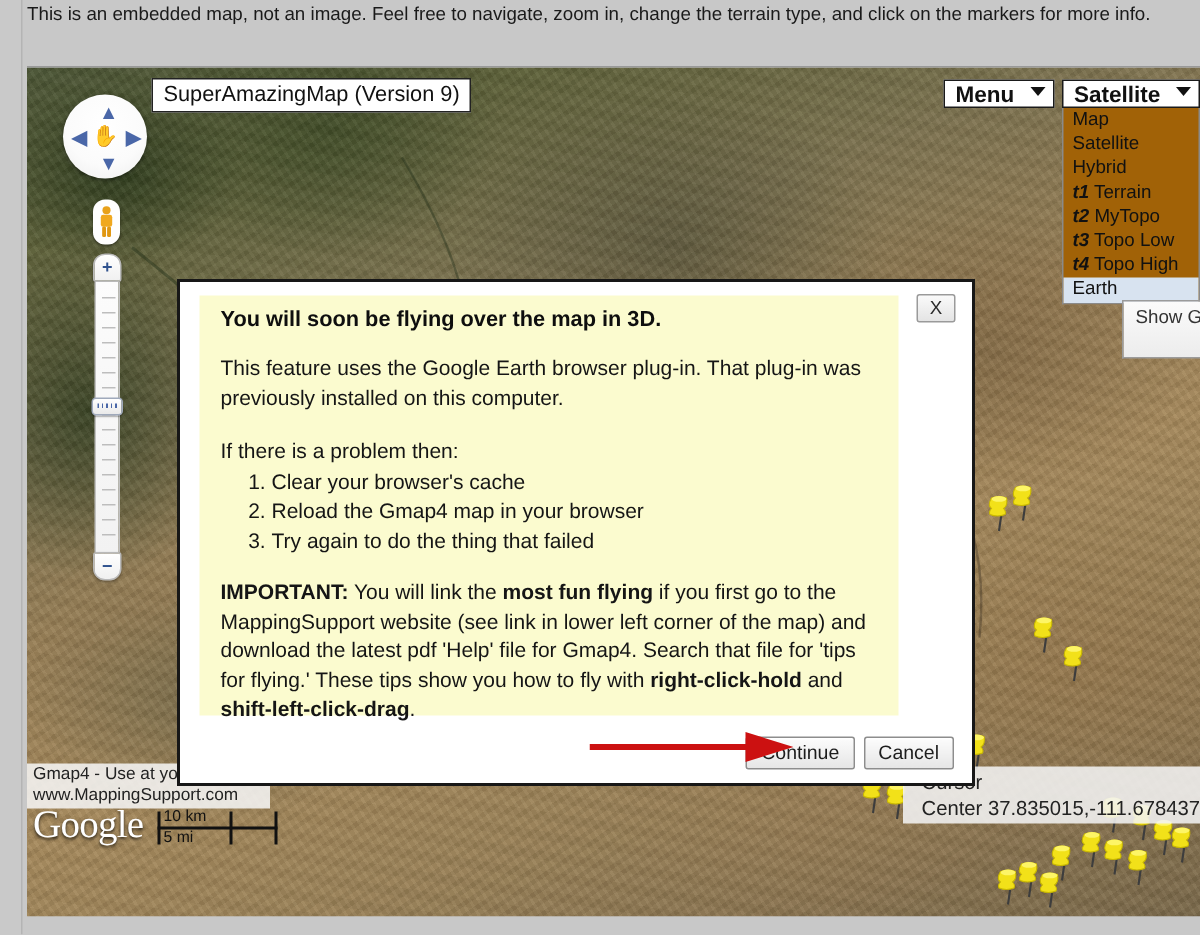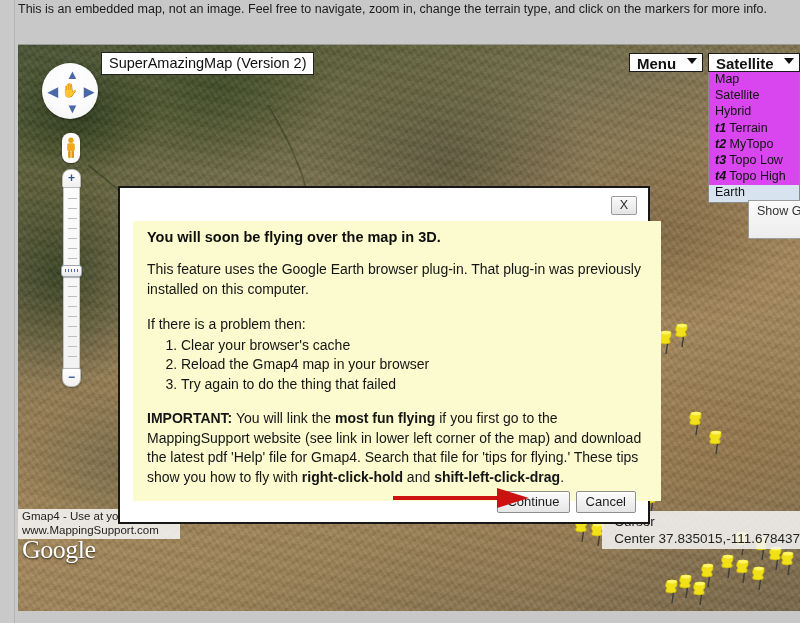--- a/index.html
+++ b/index.html
@@ -130,21 +130,21 @@
     font-size:15px;font-weight:bold;color:#111;
     padding:1px 4px 0 7px;position:relative;
   }
   #menu-button{width:74px;margin-right:5px;}
   #layer-button{width:92px;}
   .map-btn .caret{position:absolute;right:5px;top:4px;
     width:0;height:0;border-left:5px solid transparent;border-right:5px solid transparent;
     border-top:6px solid #111;}
   #layer-dropdown{
     position:absolute;right:0px;top:27px;width:92px;
-    background:#d946ef;border:1px solid #8a8a8a;border-top:none;
+    background:#a16207;border:1px solid #8a8a8a;border-top:none;
     box-sizing:border-box;
   }
   .layer-item{
     font-size:12.5px;color:#111;padding:0px 4px 1px 6px;line-height:15.2px;
     white-space:nowrap;
   }
   .layer-item.selected{background:#d8e3f0;}
   .layer-item b{font-weight:bold;font-style:italic;}
 
   
@@ -193,25 +193,24 @@
   }
   #imagery-credit .terms{text-decoration:underline;color:#ffffff;}
 
   
   #plugin-dialog{
     position:absolute;left:100px;top:141px;width:532px;height:338px;
     background:#ffffff;border:2px solid #171717;
     box-sizing:border-box;
   }
   #dialog-body{
-    position:absolute;left:13px;top:9px;width:528px;height:280px;
+    position:absolute;left:13px;top:9px;width:466px;height:280px;
     background:#fbfbcf;
     box-sizing:border-box;
     padding:8px 11px 0 14px;
-    margin-top:24px;
   }
   #dialog-heading{
     font-size:14.5px;font-weight:bold;color:#0e0e0e;margin:0 0 15px 0;
   }
   .dlg-p{font-size:14px;color:#151515;line-height:19.5px;margin:0 0 16px 0;}
   .dlg-p.tight{margin-bottom:1px;}
   #dialog-list{margin:0 0 15px 0;padding:0 0 0 34px;font-size:14px;color:#151515;line-height:19.5px;}
   #dialog-list li{margin:0;}
   .dlg-p b{font-weight:bold;}
   #close-x{
@@ -279,21 +278,21 @@
     <use href="#pinshape" x="702" y="508"></use>
     <use href="#pinshape" x="717" y="513"></use>
     <use href="#pinshape" x="682" y="517"></use>
     <use href="#pinshape" x="733" y="520"></use>
     <use href="#pinshape" x="762" y="505"></use>
     <use href="#pinshape" x="646" y="533"></use>
     <use href="#pinshape" x="660" y="528"></use>
     <use href="#pinshape" x="674" y="535"></use>
   </svg>
 
-  <div id="map-title">SuperAmazingMap (Version 2)</div>
+  <div id="map-title">SuperAmazingMap (Version 9)</div>
 
   <div id="pan-control">
     <div class="pan-arrow pan-up">▲</div>
     <div class="pan-arrow pan-down">▼</div>
     <div class="pan-arrow pan-left">◀</div>
     <div class="pan-arrow pan-right">▶</div>
     <div id="pan-hand">✋</div>
   </div>
 
   <div id="pegman-box">
@@ -354,20 +353,28 @@
 
   <div id="show-g-button">Show G</div>
 
   <div id="gmap4-credit">
     <div>Gmap4 - Use at your own risk</div>
     <div>www.MappingSupport.com</div>
   </div>
 
   <div id="google-logo">Google</div>
 
+  <div id="scale-bar">
+    <div class="bar"></div>
+      <div class="endl"></div>
+      <div class="mid"></div>
+      <div class="endr"></div>
+    <div class="km">10 km</div>
+    <div class="mi">5 mi</div>
+  </div>
 
   <div id="cursor-box">
     <div>Cursor</div>
     <div>Center 37.835015,-111.678437</div>
   </div>
 
 
   <div id="plugin-dialog">
 
     <div id="dialog-body">

